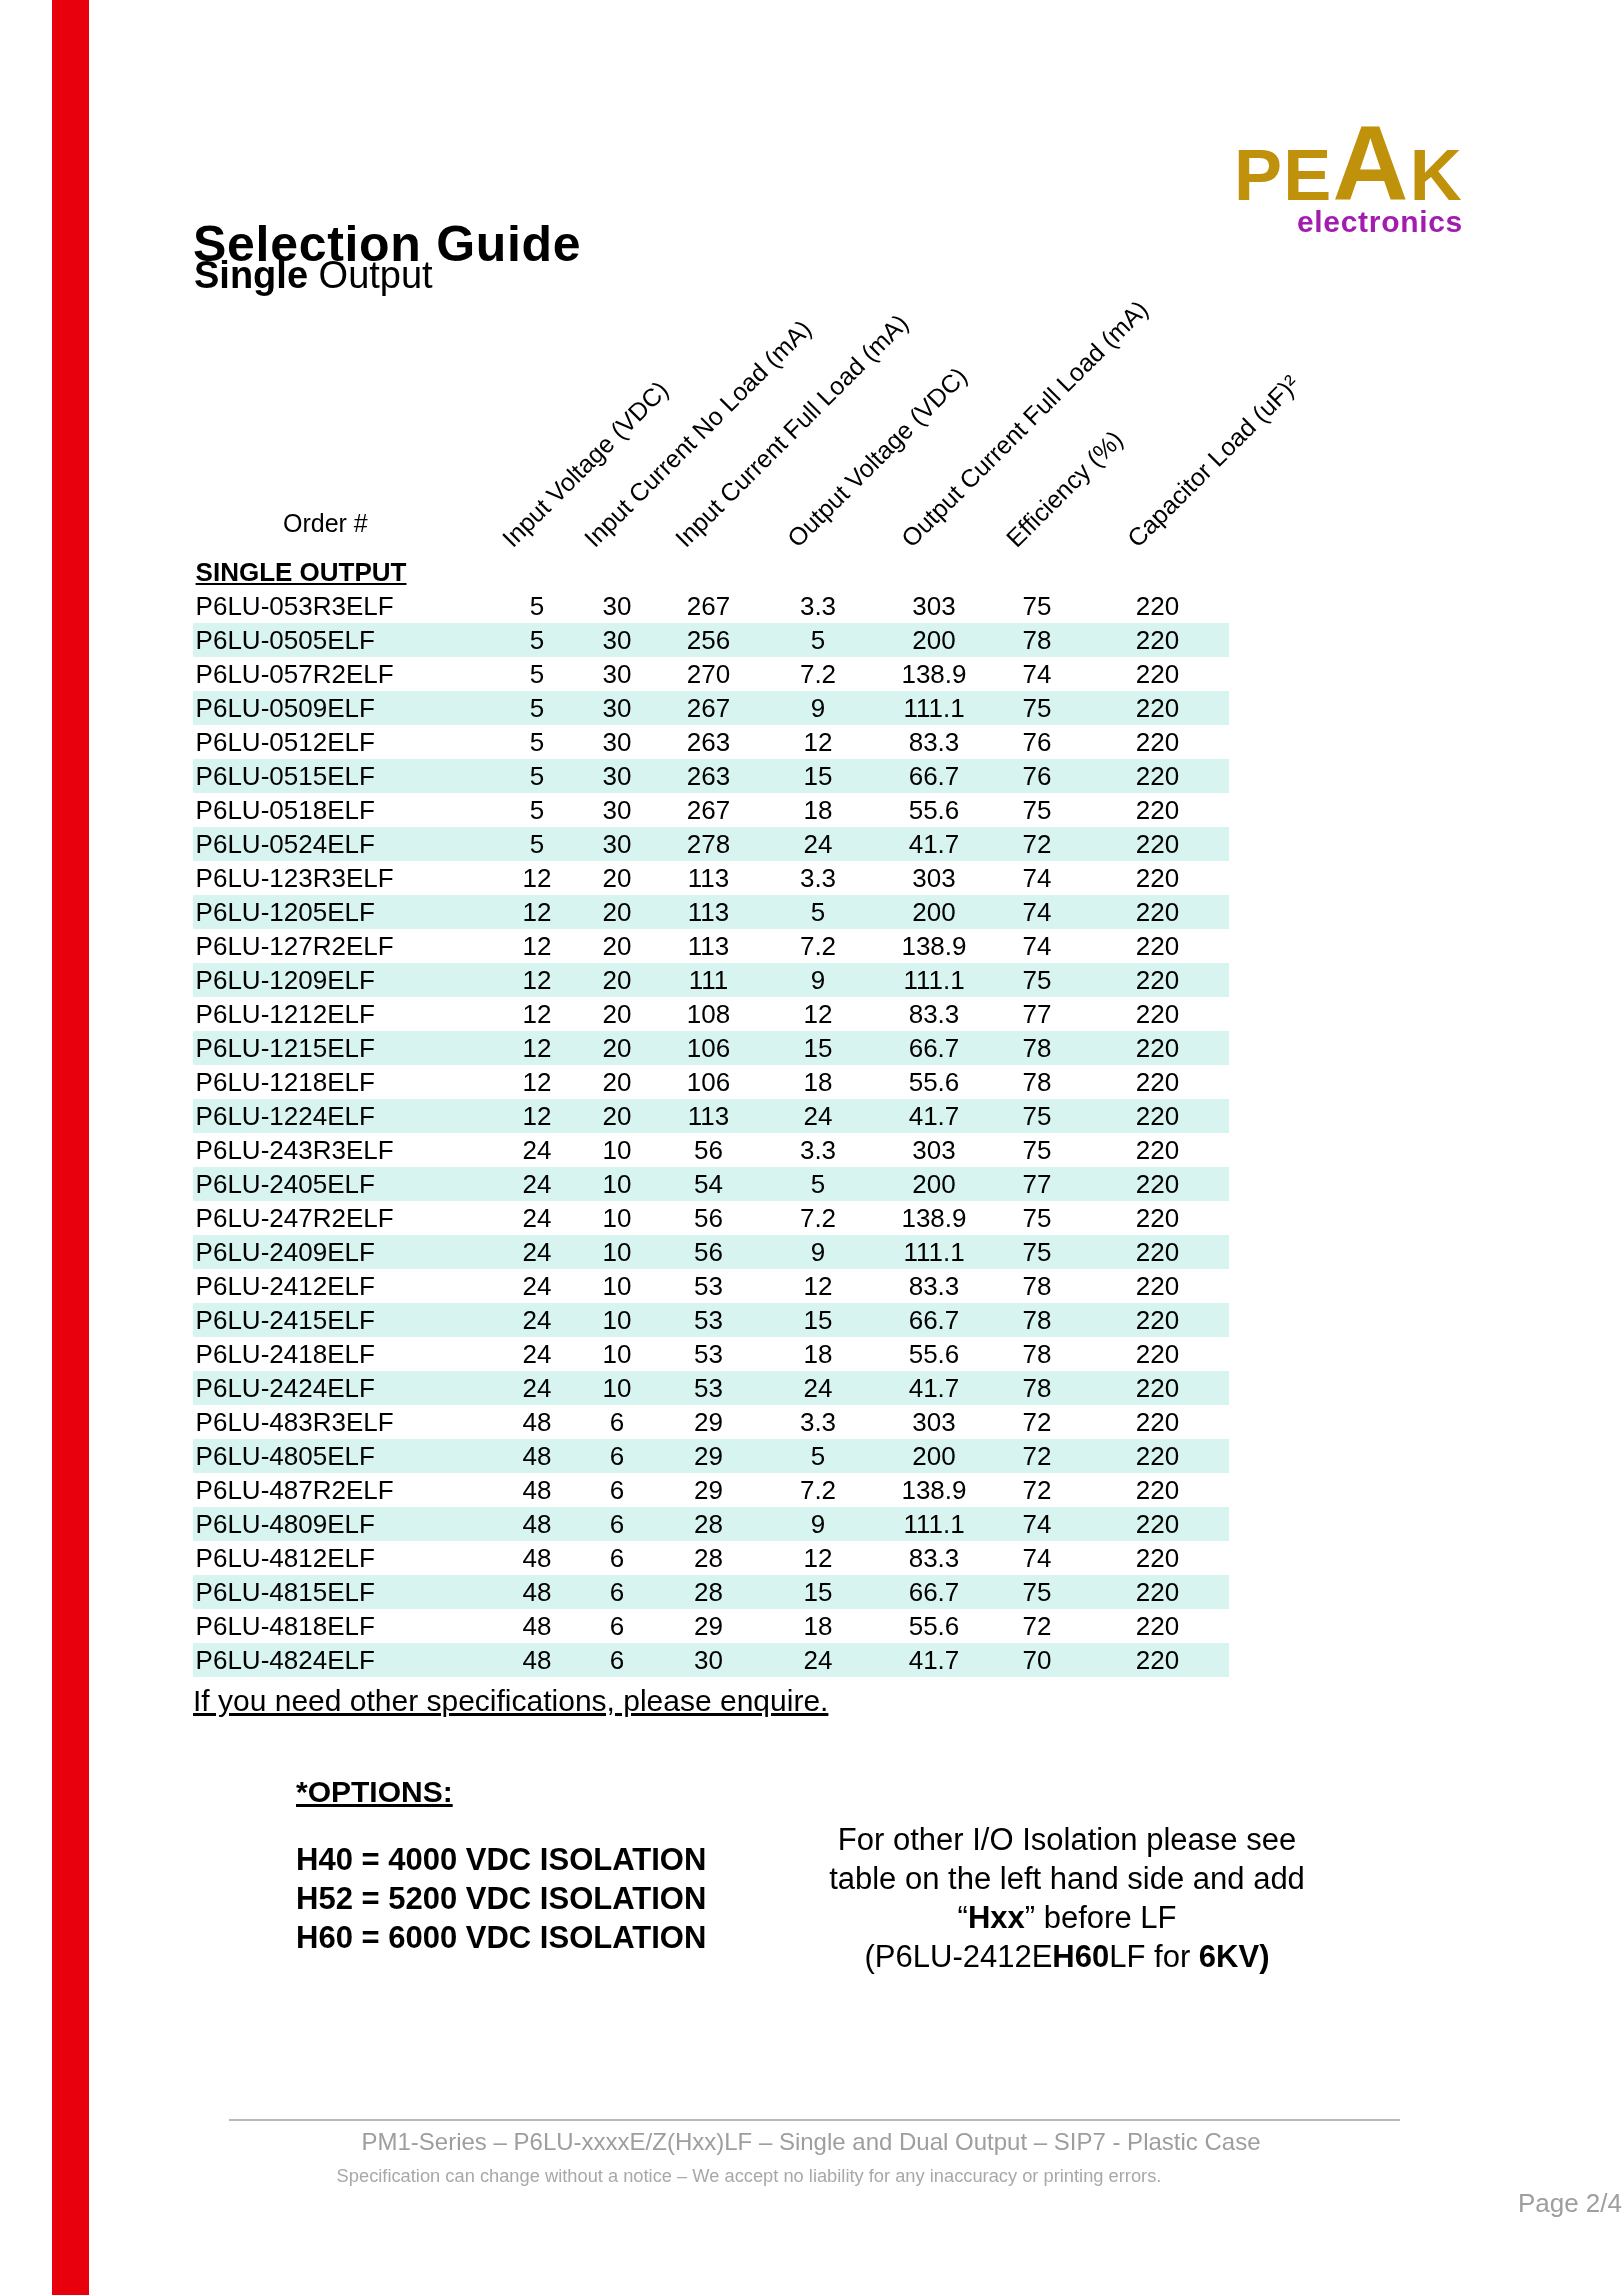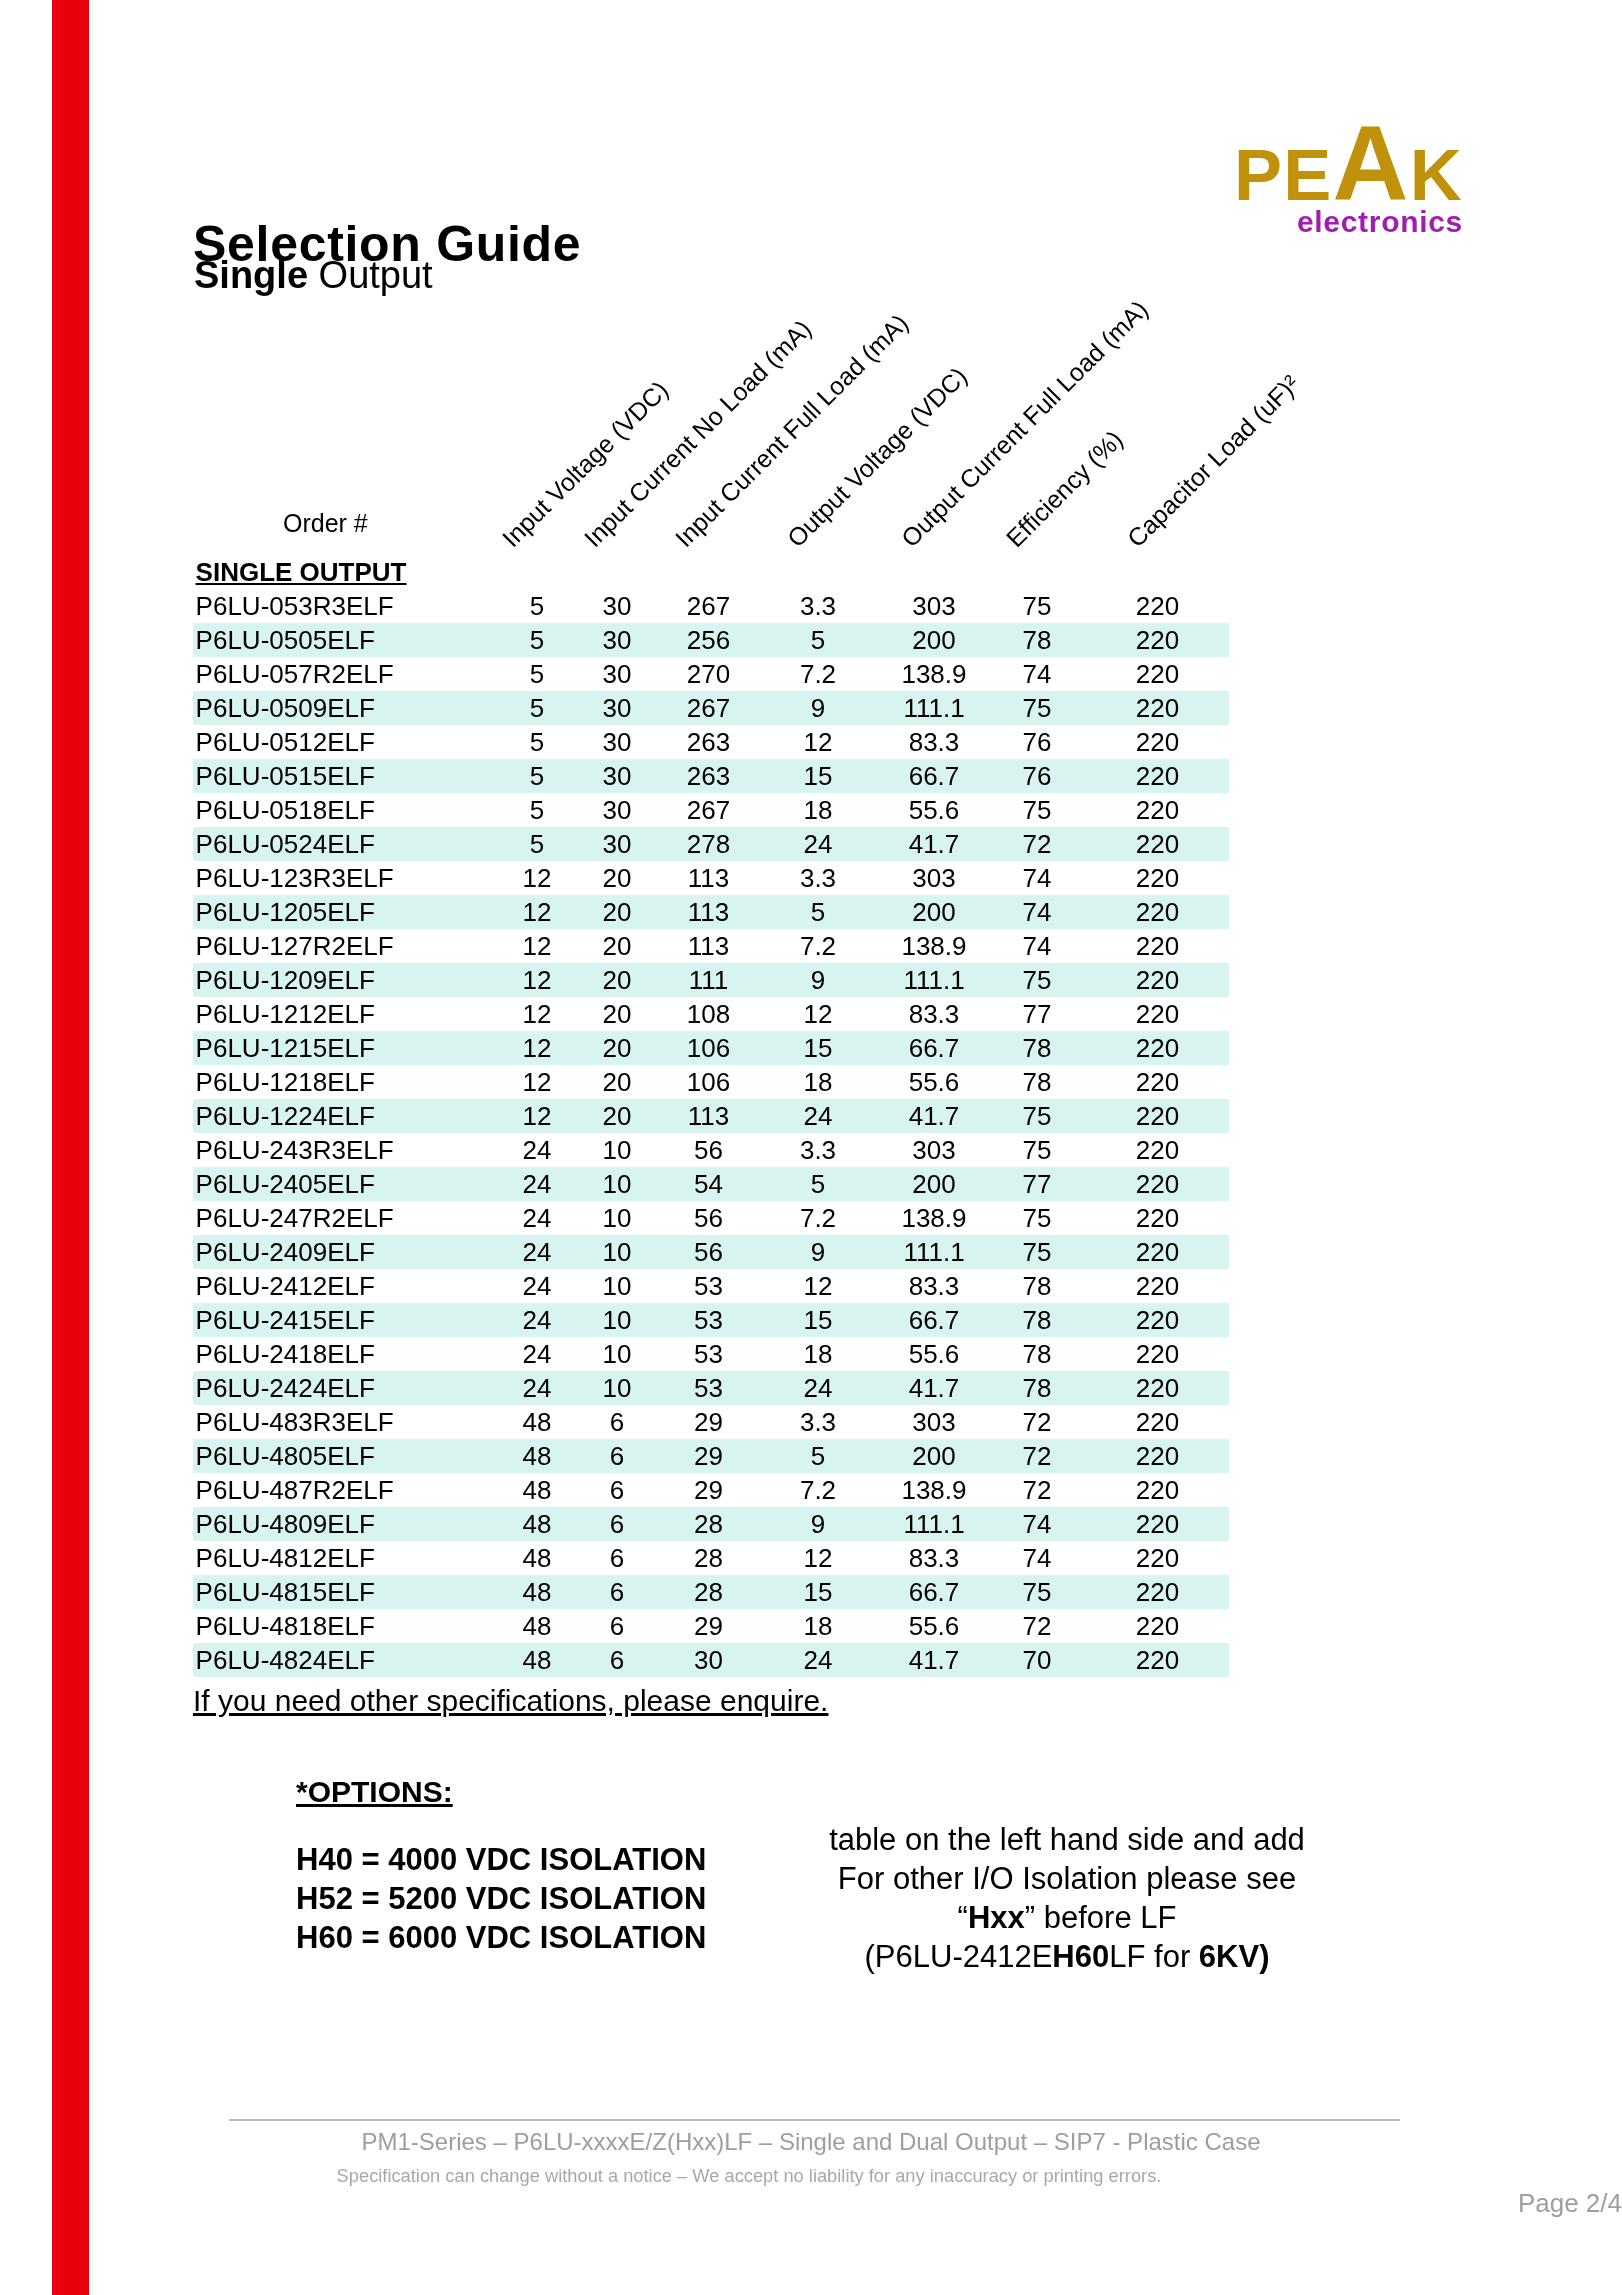--- a/index.html
+++ b/index.html
@@ -536,22 +536,22 @@
 
   <div class="options-heading">*OPTIONS:</div>
 
   <div class="options-items">
     <div>H40 = 4000 VDC ISOLATION</div>
     <div>H52 = 5200 VDC ISOLATION</div>
     <div>H60 = 6000 VDC ISOLATION</div>
   </div>
 
   <div class="iso-note">
+    <div>For other I/O Isolation please see</div>
     <div>table on the left hand side and add</div>
-    <div>For other I/O Isolation please see</div>
     <div><span>“</span><span class="b">Hxx</span><span>” before LF</span></div>
     <div><span>(P6LU-2412E</span><span class="b">H60</span><span>LF for </span><span class="b">6KV)</span></div>
   </div>
 
   <div class="footer-rule"></div>
   <div class="footer-1">PM1-Series – P6LU-xxxxE/Z(Hxx)LF – Single and Dual Output – SIP7 - Plastic Case</div>
   <div class="footer-2">Specification can change without a notice – We accept no liability for any inaccuracy or printing errors.</div>
   <div class="footer-3">Page 2/4</div>
 
 </div>

